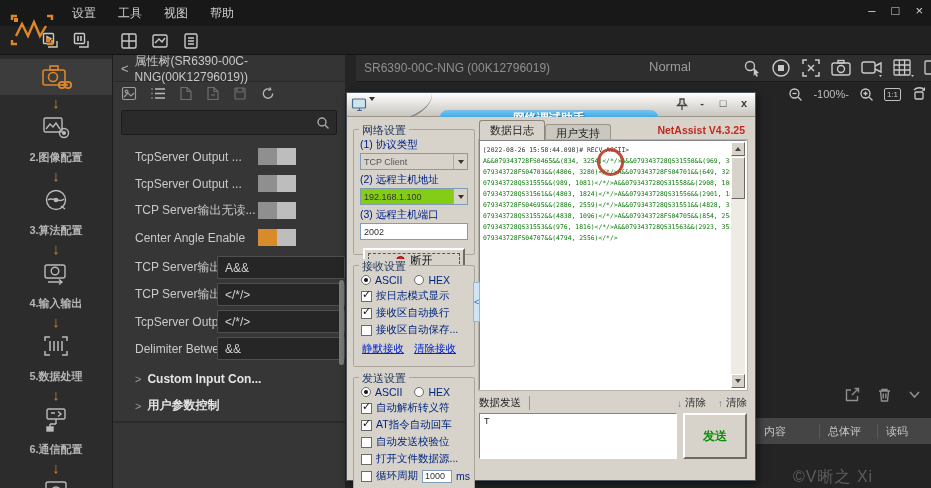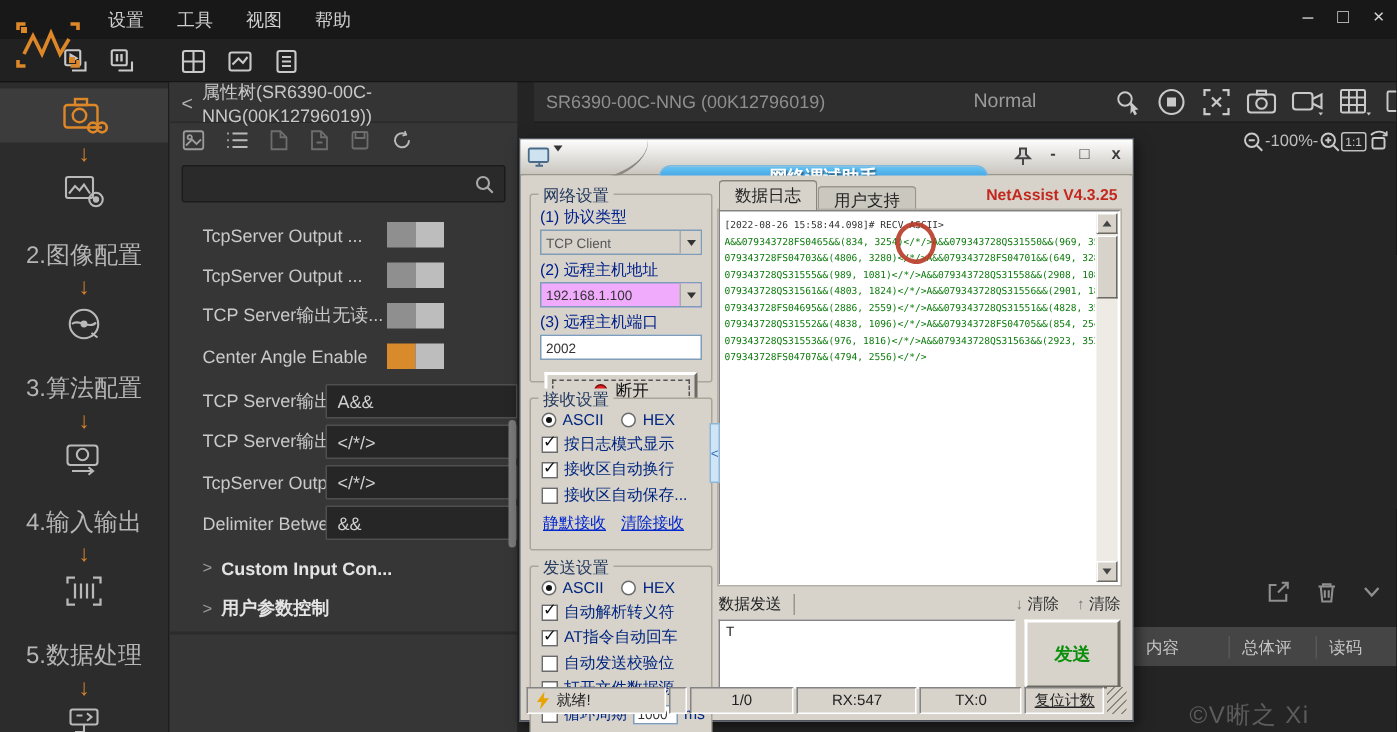--- a/index.html
+++ b/index.html
@@ -16,21 +16,21 @@
   .menu span{cursor:default;}
   .winctrl{position:absolute;right:8px;top:3px;display:flex;gap:16px;font-size:13px;color:#d6d6d6;}
   .tb-icons{position:absolute;left:40px;top:4px;display:flex;gap:9px;align-items:center;}
   .tb-btn{width:22px;height:22px;display:flex;align-items:center;justify-content:center;border-radius:2px;}
 
   
   .sidebar{position:absolute;left:0;top:55px;width:113px;height:433px;background:#2c2c2c;
     display:flex;flex-direction:column;align-items:center;padding-top:4px;overflow:hidden;border-right:1px solid #1d1d1d;}
   .sb-item{display:flex;flex-direction:column;align-items:center;width:100%;padding:3px 0;}
   .sb-item.sel{background:#3c3c3c;}
-  .sb-label{font-size:16px;color:#b5b5b5;margin-top:20px;}
+  .sb-label{font-size:11px;color:#b5b5b5;margin-top:10px;font-weight:bold;}
   .sb-arrow{color:#d8822a;font-size:15px;font-weight:bold;line-height:16px;height:16px;}
 
   
   .props{position:absolute;left:113px;top:55px;width:232px;height:433px;background:#363636;}
   .props-header{position:absolute;left:0;top:0;width:100%;height:27px;background:#343434;
     display:flex;align-items:center;font-size:12px;color:#c8c8c8;border-bottom:1px solid #2a2a2a;}
   .props-back{margin:0 6px 0 8px;color:#b5b5b5;font-size:13px;}
   .props-tools{position:absolute;left:8px;top:31px;display:flex;gap:13px;align-items:center;}
   .searchbox{position:absolute;left:8px;top:55px;width:216px;height:25px;background:#2a2a2a;
     border:1px solid #1c1c1c;border-radius:2px;display:flex;align-items:center;}
@@ -47,21 +47,21 @@
   .pgroup .chev{color:#9a9a9a;font-weight:normal;margin:0 6px 0 10px;font-size:11px;}
   .props-sep{position:absolute;left:0;top:366px;width:232px;height:2px;background:#2b2b2b;}
   .props-scroll{position:absolute;right:1px;top:225px;width:5px;height:85px;background:#7a7a7a;border-radius:3px;}
 
   
   .mainarea{position:absolute;left:345px;top:55px;width:586px;height:433px;background:#242424;}
   .main-header{position:absolute;left:0;top:0;width:100%;height:27px;background:#2e2e2e;border-bottom:1px solid #1c1c1c;margin-left:11px;}
   .main-title{position:absolute;left:8px;top:6px;font-size:12px;color:#8f8f8f;}
   .main-status{position:absolute;left:293px;top:4px;font-size:13px;color:#9b9b9b;}
   .mh-icons{position:absolute;right:2px;top:2px;display:flex;gap:8px;align-items:center;}
-  .zoomstrip{position:absolute;right:4px;top:30px;display:flex;gap:0;align-items:center;height:18px;}
+  .zoomstrip{position:absolute;right:4px;top:30px;display:flex;gap:10px;align-items:center;height:18px;}
   .zoom-label{font-size:11px;color:#bdbdbd;}
   .one2one{border:1px solid #c0c0c0;border-radius:2px;font-size:8px;color:#c9c9c9;padding:1px 2px;line-height:9px;}
   .br-icons{position:absolute;right:10px;top:332px;display:flex;gap:16px;align-items:center;}
   .tablestrip{position:absolute;left:410px;top:363px;width:178px;height:26px;background:#454545;
     display:flex;align-items:center;font-size:11px;color:#c6c6c6;}
   .tablestrip .th{padding:0 8px;border-left:1px solid #585858;white-space:nowrap;overflow:hidden;}
   .watermark{position:absolute;left:448px;top:412px;font-size:16px;color:#5c5c5c;letter-spacing:1px;}
 
   
   .dialog{position:absolute;left:346px;top:92px;width:410px;height:389px;z-index:5;
@@ -76,21 +76,21 @@
   .dlg-swoosh{position:absolute;left:26px;top:-6px;width:60px;height:34px;border-bottom:2px solid #8c8880;
     border-radius:0 0 70% 20%;transform:rotate(-8deg);}
   .dlg-ctrl{position:absolute;right:4px;top:4px;display:flex;gap:7px;font-size:11px;color:#3a3a3a;font-weight:bold;}
   .dlg-ctrl span{width:14px;text-align:center;}
   .dlg-body{position:absolute;left:2px;top:24px;right:2px;bottom:2px;background:#d7d3cb;}
 
   .lpanel{position:absolute;left:4px;top:4px;width:122px;bottom:26px;}
   .gbox{position:absolute;left:0;width:122px;border:1px solid #aaa69c;border-radius:2px;background:#d7d3cb;}
   .gbox .legend{position:absolute;top:-7px;left:5px;background:#d7d3cb;padding:0 3px;color:#23395d;font-size:11px;}
   .flabel{color:#00208a;font-size:10.5px;margin:3px 0 1px 6px;}
-  .combo{margin:0 6px;height:17px;background:#f0abfc;border:1px solid #7f9db9;display:flex;align-items:center;font-size:9px;color:#333;}
+  .combo{margin:0 6px;height:17px;background:#84cc16;border:1px solid #7f9db9;display:flex;align-items:center;font-size:9px;color:#333;}
   .combo.dis{background:#d7d3cb;color:#555;}
   .combo .cval{flex:1;padding-left:3px;white-space:nowrap;overflow:hidden;}
   .combo .cbtn{width:14px;height:100%;background:#d7d3cb;border-left:1px solid #aaa;display:flex;align-items:center;justify-content:center;}
   .tri-d{width:0;height:0;border-left:3px solid transparent;border-right:3px solid transparent;border-top:4px solid #333;}
   .tinput{margin:0 6px;height:17px;background:#fff;border:1px solid #7f9db9;font-size:9px;color:#333;padding:1px 3px;width:108px;}
   .dbtn{margin:8px auto 0 auto;width:102px;height:25px;background:#d7d3cb;
     border:2px solid;border-color:#fff #6d6a63 #6d6a63 #fff;position:relative;
     display:flex;align-items:center;justify-content:center;gap:6px;font-size:11px;color:#111;}
   .dbtn:before{content:"";position:absolute;left:3px;top:3px;right:3px;bottom:3px;border:1px dashed #555;}
   .reddot{width:9px;height:9px;border-radius:50%;background:#e02020;border:1px solid #7a0f0f;}
@@ -618,32 +618,18 @@
             <span class="clr">
               <span class="ar">↑</span>
               <span>清除</span>
             </span>
           </span>
         </div>
         <div class="sendbox">T</div>
         <div class="sendbtn">发送</div>
       </div>
 
-      <div class="statusbar">
-        <div class="pane" style="width:102px">
-          <svg width="10" height="12" viewBox="0 0 10 12" style="margin-right:4px">
-            <polygon points="6,0 1,7 4,7 3,12 9,4.5 5.5,4.5" fill="#e8a400"></polygon>
-          </svg>
-          <span>就绪!</span>
-        </div>
-        <div class="pane" style="flex:1"></div>
-        <div class="pane" style="width:76px;justify-content:center">1/0</div>
-        <div class="pane" style="width:88px;justify-content:center">RX:547</div>
-        <div class="pane" style="width:74px;justify-content:center">TX:0</div>
-        <div class="pane" style="width:58px;justify-content:center;text-decoration:underline">复位计数</div>
-        <div class="grip"></div>
-      </div>
     </div>
 
     <div class="anno-circle"></div>
   </div>
 
 </div>
 
 </body></html>

